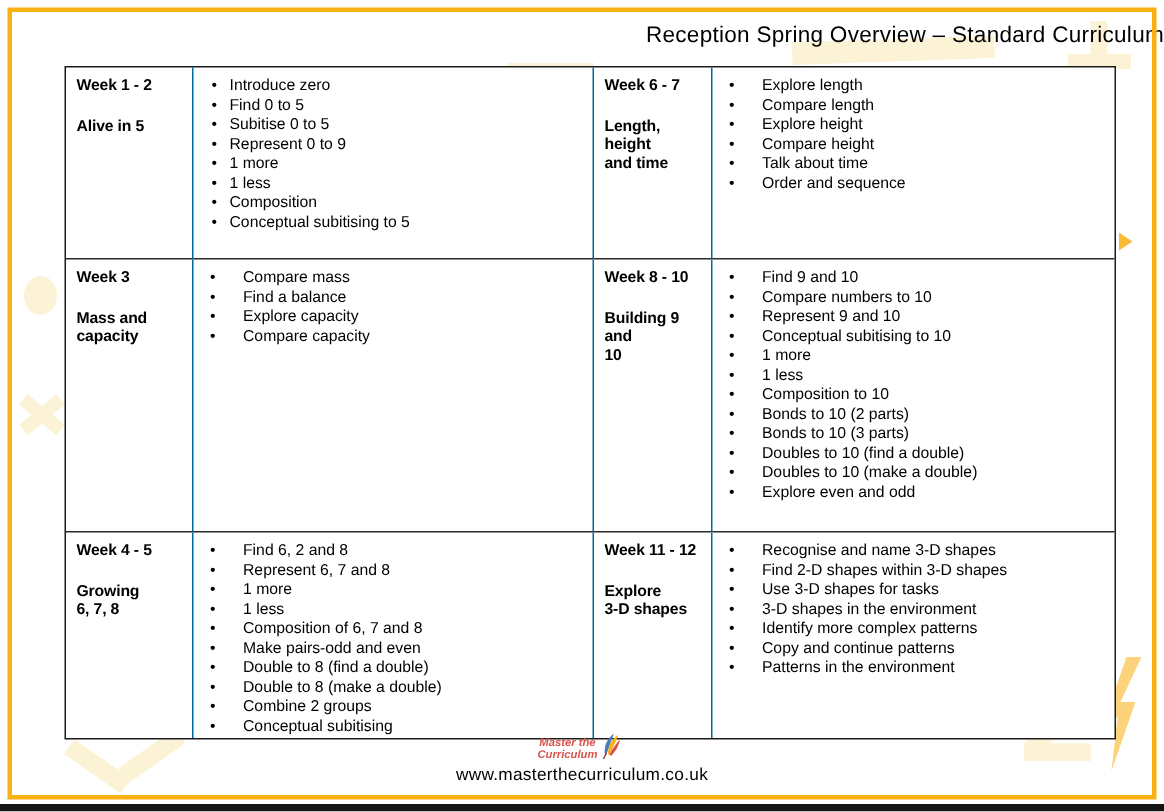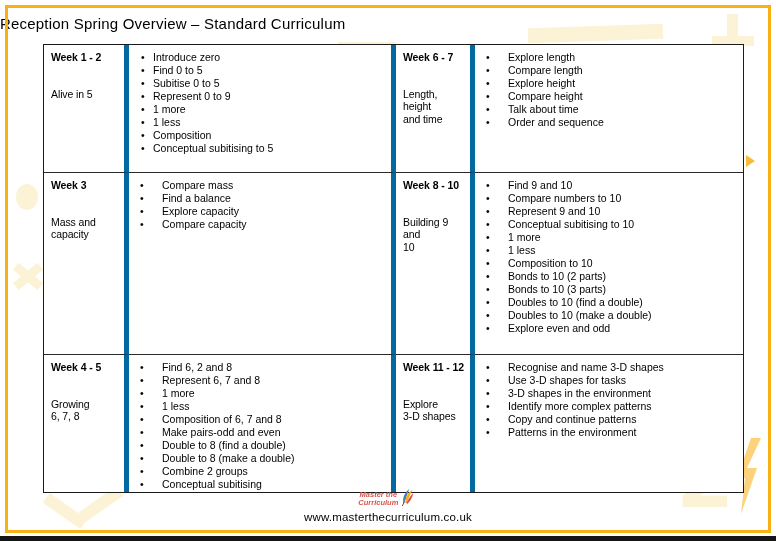--- a/index.html
+++ b/index.html
@@ -34,49 +34,49 @@
     position:absolute;left:5px;top:5px;width:766px;height:528px;
     box-sizing:border-box;border:3.5px solid var(--accent);
     z-index:3;pointer-events:none;
   }
   .bottom-strip{
     position:absolute;left:0;bottom:0;width:776px;height:5px;
     background:#151515;z-index:4;
   }
 
   .title{
-    position:absolute;left:0;top:15px;width:776px;text-align:left;
+    position:absolute;left:0;top:15px;width:776px;text-align:right;
     font-size:15px;letter-spacing:.2px;z-index:2;
   }
 
   
   .tbl{
     position:absolute;left:43px;top:44px;z-index:2;
     display:grid;
     grid-template-columns:85px 267px 79px 268px;
     grid-template-rows:128px 182px 137px;
     border:1.5px solid #1b1b1b;
     background:#fff;
   }
   .cell{
     box-sizing:border-box;
-    border-right:5px solid #0369a1;
+    border-right:1px solid #0369a1;
     border-bottom:1px solid #2a2a2a;
     overflow:hidden;
   }
   .cell:nth-child(4n){border-right:none;}
   .cell:nth-child(n+9){border-bottom:none;}
 
   .wk{padding:6px 3px 0 7px;}
   .wk .week{
     font-weight:bold;font-size:10.5px;line-height:12.5px;letter-spacing:-.1px;
   }
   .wk .topic{
-    font-weight:normal;font-size:10.5px;line-height:12.5px;letter-spacing:-.1px;
-    margin-top:24px;white-space:pre-line;
+    font-weight:bold;font-size:10.5px;line-height:12.5px;letter-spacing:-.1px;
+    margin-top:14px;white-space:pre-line;
   }
   .bl ul{
     margin:0;padding:6px 2px 0 0;list-style:none;
     font-size:10.5px;line-height:13px;
   }
   .bl li{position:relative;padding-left:33px;}
   .bl li::before{content:"•";position:absolute;left:11px;top:0;}
   .bl.tight li{padding-left:24px;}
   .bl.tight li::before{left:12px;}
 
@@ -209,20 +209,21 @@
       </ul>
   </div>
   <div class="cell wk">
     <div class="week">Week 11 - 12</div>
     <div class="topic">Explore
 3-D shapes</div>
   </div>
   <div class="cell bl">
     <ul>
         <li>Recognise and name 3-D shapes</li>
+        <li>Find 2-D shapes within 3-D shapes</li>
         <li>Use 3-D shapes for tasks</li>
         <li>3-D shapes in the environment</li>
         <li>Identify more complex patterns</li>
         <li>Copy and continue patterns</li>
         <li>Patterns in the environment</li>
       </ul>
   </div>
 </div>
 
 <div class="logo">

